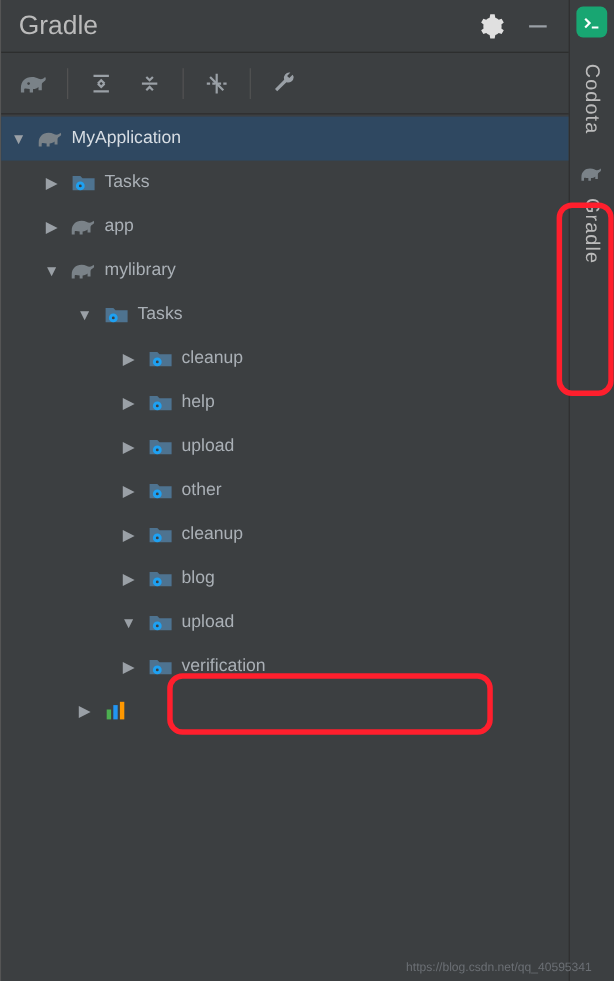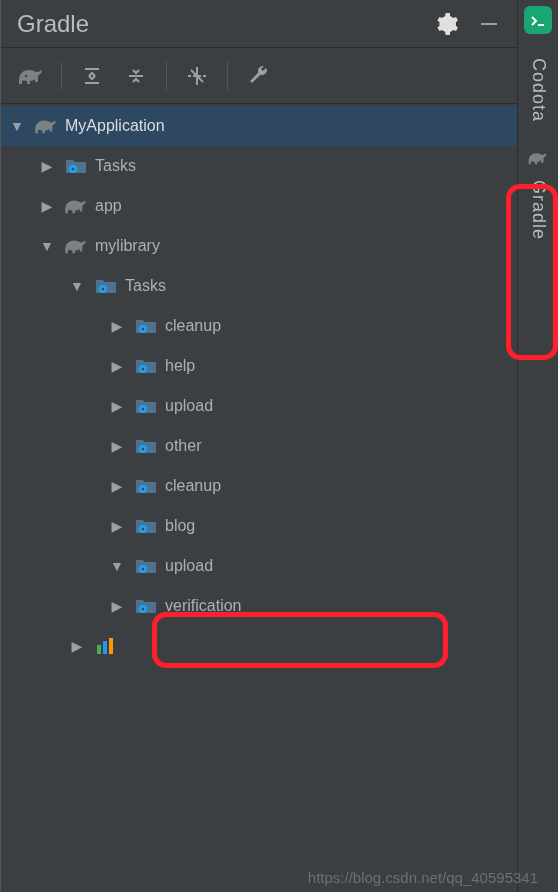--- a/index.html
+++ b/index.html
@@ -64,21 +64,21 @@
   border: 5px solid #ff1f2d;
   border-radius: 14px;
   position: absolute;
   pointer-events: none;
 }
 .hl-task { left: 152px; top: 612px; width: 296px; height: 56px; }
 .hl-side { right: 0px; top: 184px; width: 52px; height: 176px; }
 
 .watermark {
   position: absolute; bottom: 6px; right: 20px;
-  color: #6b6f74; font-size: 15px;
+  color: #6b6f74; font-size: 11px;
 }
 
 
 svg { display: block; }
 .folder-gear .folder { fill: #4e7390; }
 .folder-gear .gear { fill: #1ea1f2; }
 .elephant { fill: #7a8288; }
 .deps-icon .bar1{fill:#4caf50;} .deps-icon .bar2{fill:#2196f3;} .deps-icon .bar3{fill:#ff9800;}
 .gear-grey { fill: #9aa0a6; }
 .gear-white { fill: #e0e0e0; }

